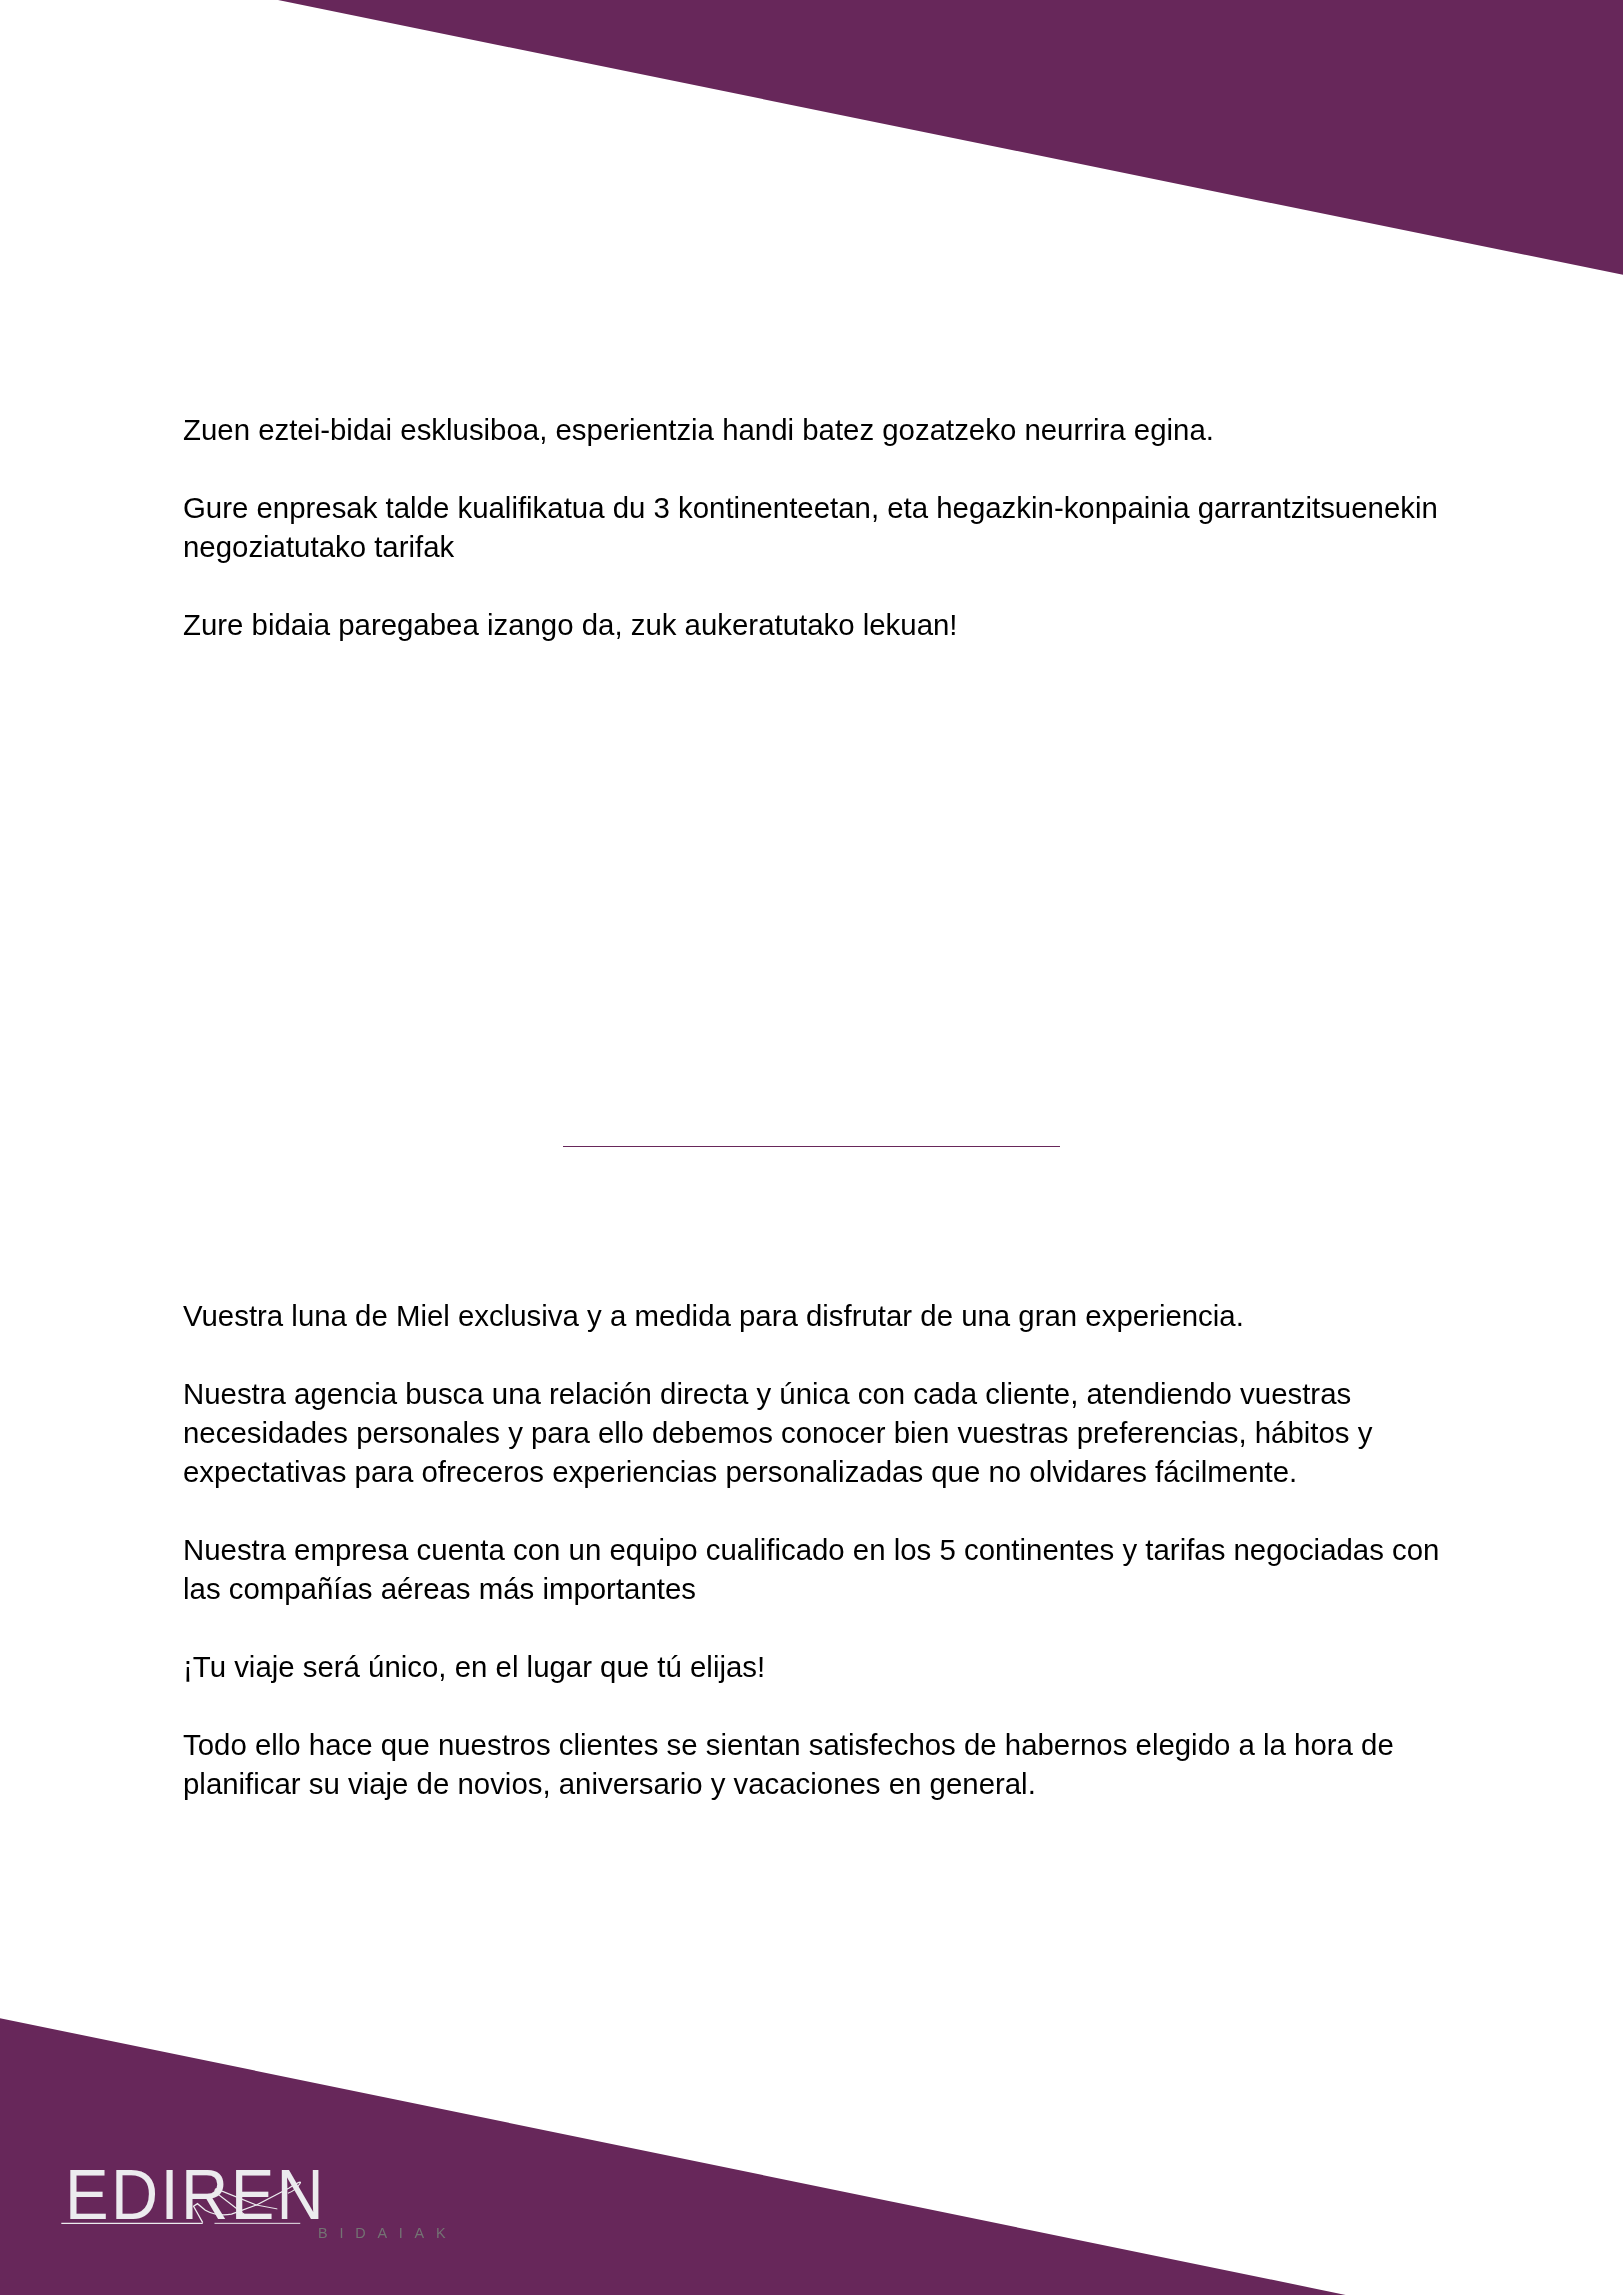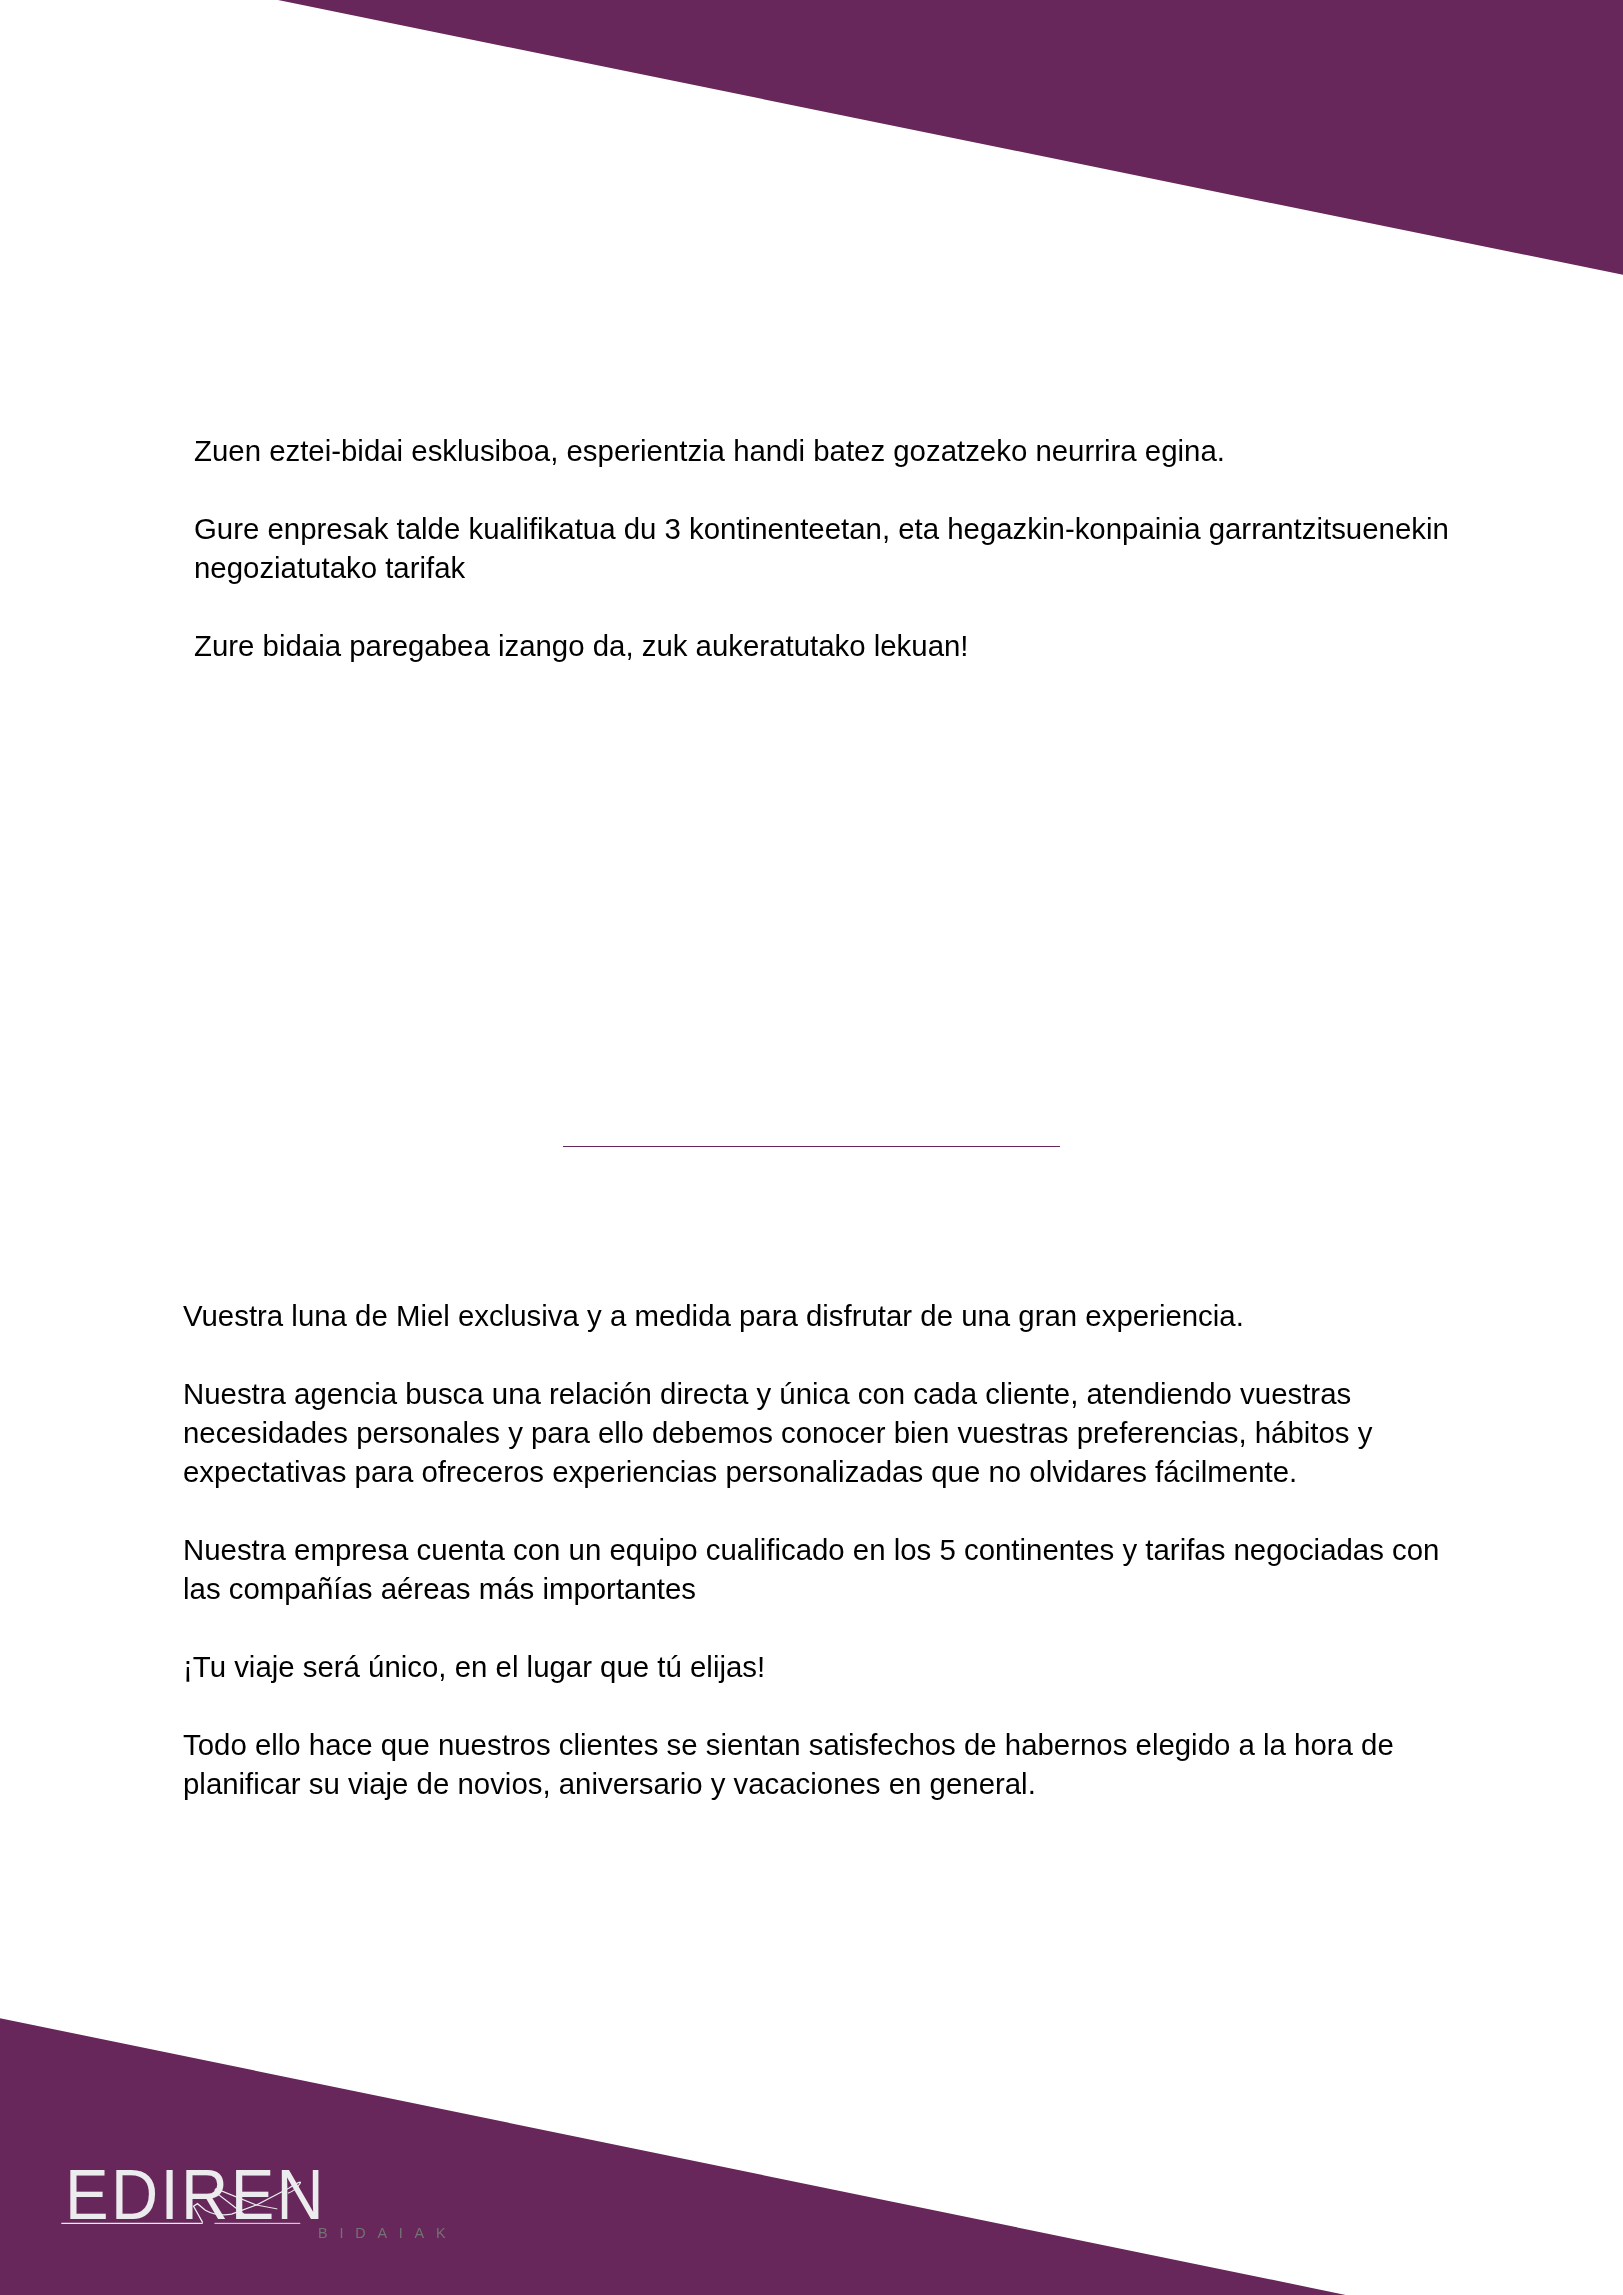--- a/index.html
+++ b/index.html
@@ -2,21 +2,21 @@
 <html style="font-size:10.5px"><head>
 <meta charset="utf-8">
 <style>
   html, body { margin: 0; padding: 0; background: #ffffff; }
   body { width: 1623px; height: 2295px; position: relative; overflow: hidden;
          font-family: "Liberation Sans", "DejaVu Sans", sans-serif; color: #000; }
   .banner { position: absolute; left: 0; top: 0; width: 1623px; height: 2295px; pointer-events: none; }
   .text-block { position: absolute; left: 183px; width: 1269px; font-size: 29.4px; line-height: 39px; }
   .text-block p { margin: 0 0 39px 0; }
   .text-block p:last-child { margin-bottom: 0; }
-  #block-eu { top: 431px; margin-left: 11px; }
+  #block-eu { top: 410px; }
   #block-es { top: 1296px; }
   .divider { position: absolute; left: 563px; top: 1146px; width: 497px; height: 1.3px; background: #67275a; }
   .logo { position: absolute; left: 60px; top: 2159px; width: 419px; height: 92px; text-decoration: underline; }
   .logo-word { position: absolute; left: 5.2px; top: 2.6px; font-size: 71px; color: #ecebee;
                letter-spacing: 2.6px; line-height: 65px; transform: scaleX(0.92); transform-origin: left top; }
   .logo-sub { position: absolute; left: 258px; top: 65px; font-size: 14.4px; color: #737373;
               letter-spacing: 11.8px; line-height: 18.3px; }
   .logo-svg { position: absolute; left: 0; top: 0; }
 </style>
 </head>

